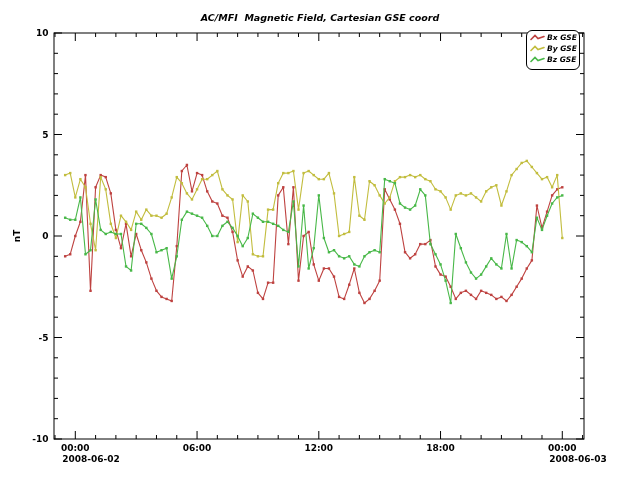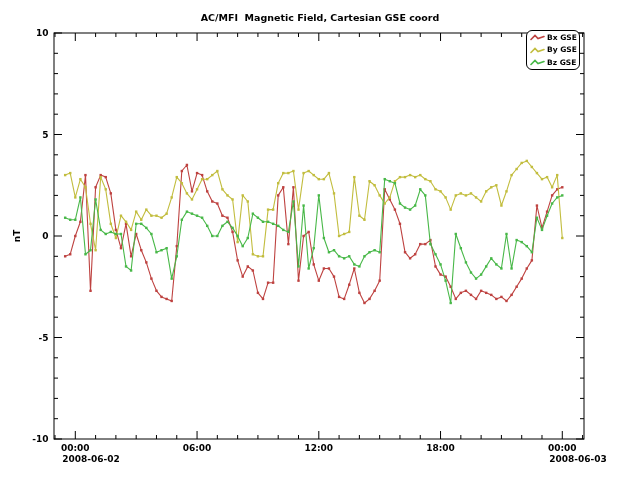--- a/index.html
+++ b/index.html
@@ -1,24 +1,24 @@
 <!DOCTYPE html>
 <html><head>
 <meta charset="utf-8">
 <style>
   html,body{margin:0;padding:0;background:#ffffff;}
   body{width:640px;height:480px;font-family:"DejaVu Sans",sans-serif;}
   .screen{position:relative;width:640px;height:480px;background:#ffffff;overflow:hidden;}
   .title{position:absolute;top:12px;left:0;width:100%;text-align:center;
-         font-size:9.5px;font-weight:700;color:#000;white-space:pre;}
+         font-size:9.5px;font-weight:700;color:#000;white-space:pre;font-style:italic;}
   #plot{position:absolute;top:0;left:0;}
   .legend{position:absolute;left:526px;top:30px;width:54px;height:40px;
           border:1px solid #000;border-radius:6px;background:#fff;
-          display:flex;flex-direction:column;justify-content:space-between;
-          box-sizing:border-box;padding:1px 1px 1px 3px;}
+          display:flex;flex-direction:column;justify-content:flex-start;
+          box-sizing:border-box;padding:1px 1px 1px 3px;font-style:italic;}
   .lrow{display:flex;align-items:center;gap:2px;height:11px;}
   .lmark{flex:0 0 auto;}
   .lpath{fill:none;stroke-width:1.6;stroke-linecap:round;}
   .llabel{font-size:7.5px;font-weight:700;color:#000;white-space:pre;line-height:1;}
 </style>
 </head>
 <body>
 
 <div class="screen">
   <div class="title">AC/MFI  Magnetic Field, Cartesian GSE coord</div>

